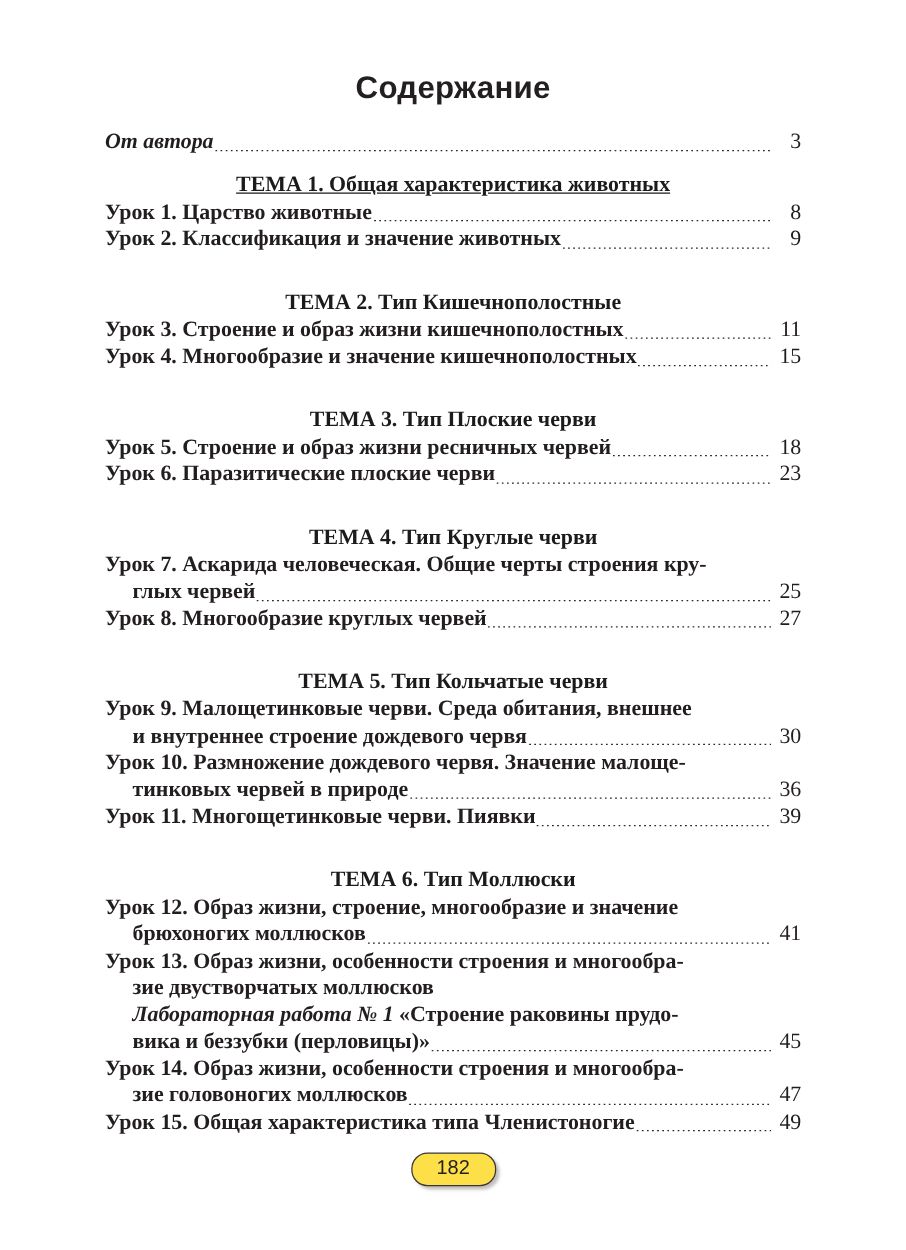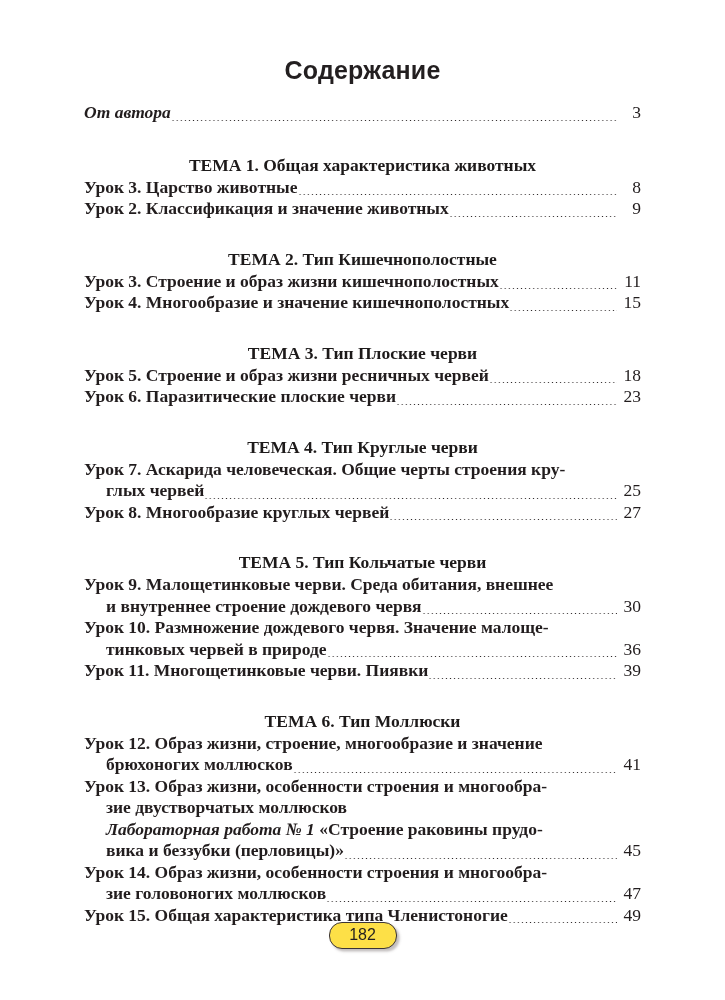--- a/index.html
+++ b/index.html
@@ -53,21 +53,21 @@
     text-align: center;
     font-family: "Liberation Serif", "DejaVu Serif", serif;
     font-weight: bold;
     font-size: 17.5px;
     color: #1d1a1a;
     line-height: 22px;
     margin-top: 28px;
     margin-bottom: 1px;
     white-space: nowrap;
   }
-  .theme-heading.first { margin-top: 30px; }
+  .theme-heading.first { margin-top: 12px; text-decoration: underline; }
 
   
   .entry {
     display: flex;
     align-items: flex-end;
     width: 100%;
     font-size: 17.5px;
     line-height: 21.5px;
     white-space: nowrap;
   }
@@ -142,21 +142,21 @@
   <div class="toc-title">Содержание</div>
 
   <div class="toc-body" id="toc-body">
       <div class="entry">
         <span class="etext italic">От автора</span>
         <span class="leader"></span>
         <span class="pageno">3</span>
       </div>
       <div class="theme-heading first">ТЕМА 1. Общая характеристика животных</div>
       <div class="entry">
-        <span class="etext">Урок 3. Царство животные</span>
+        <span class="etext">Урок 1. Царство животные</span>
         <span class="leader"></span>
         <span class="pageno">8</span>
       </div>
       <div class="entry">
         <span class="etext">Урок 2. Классификация и значение животных</span>
         <span class="leader"></span>
         <span class="pageno">9</span>
       </div>
       <div class="theme-heading">ТЕМА 2. Тип Кишечнополостные</div>
       <div class="entry">

